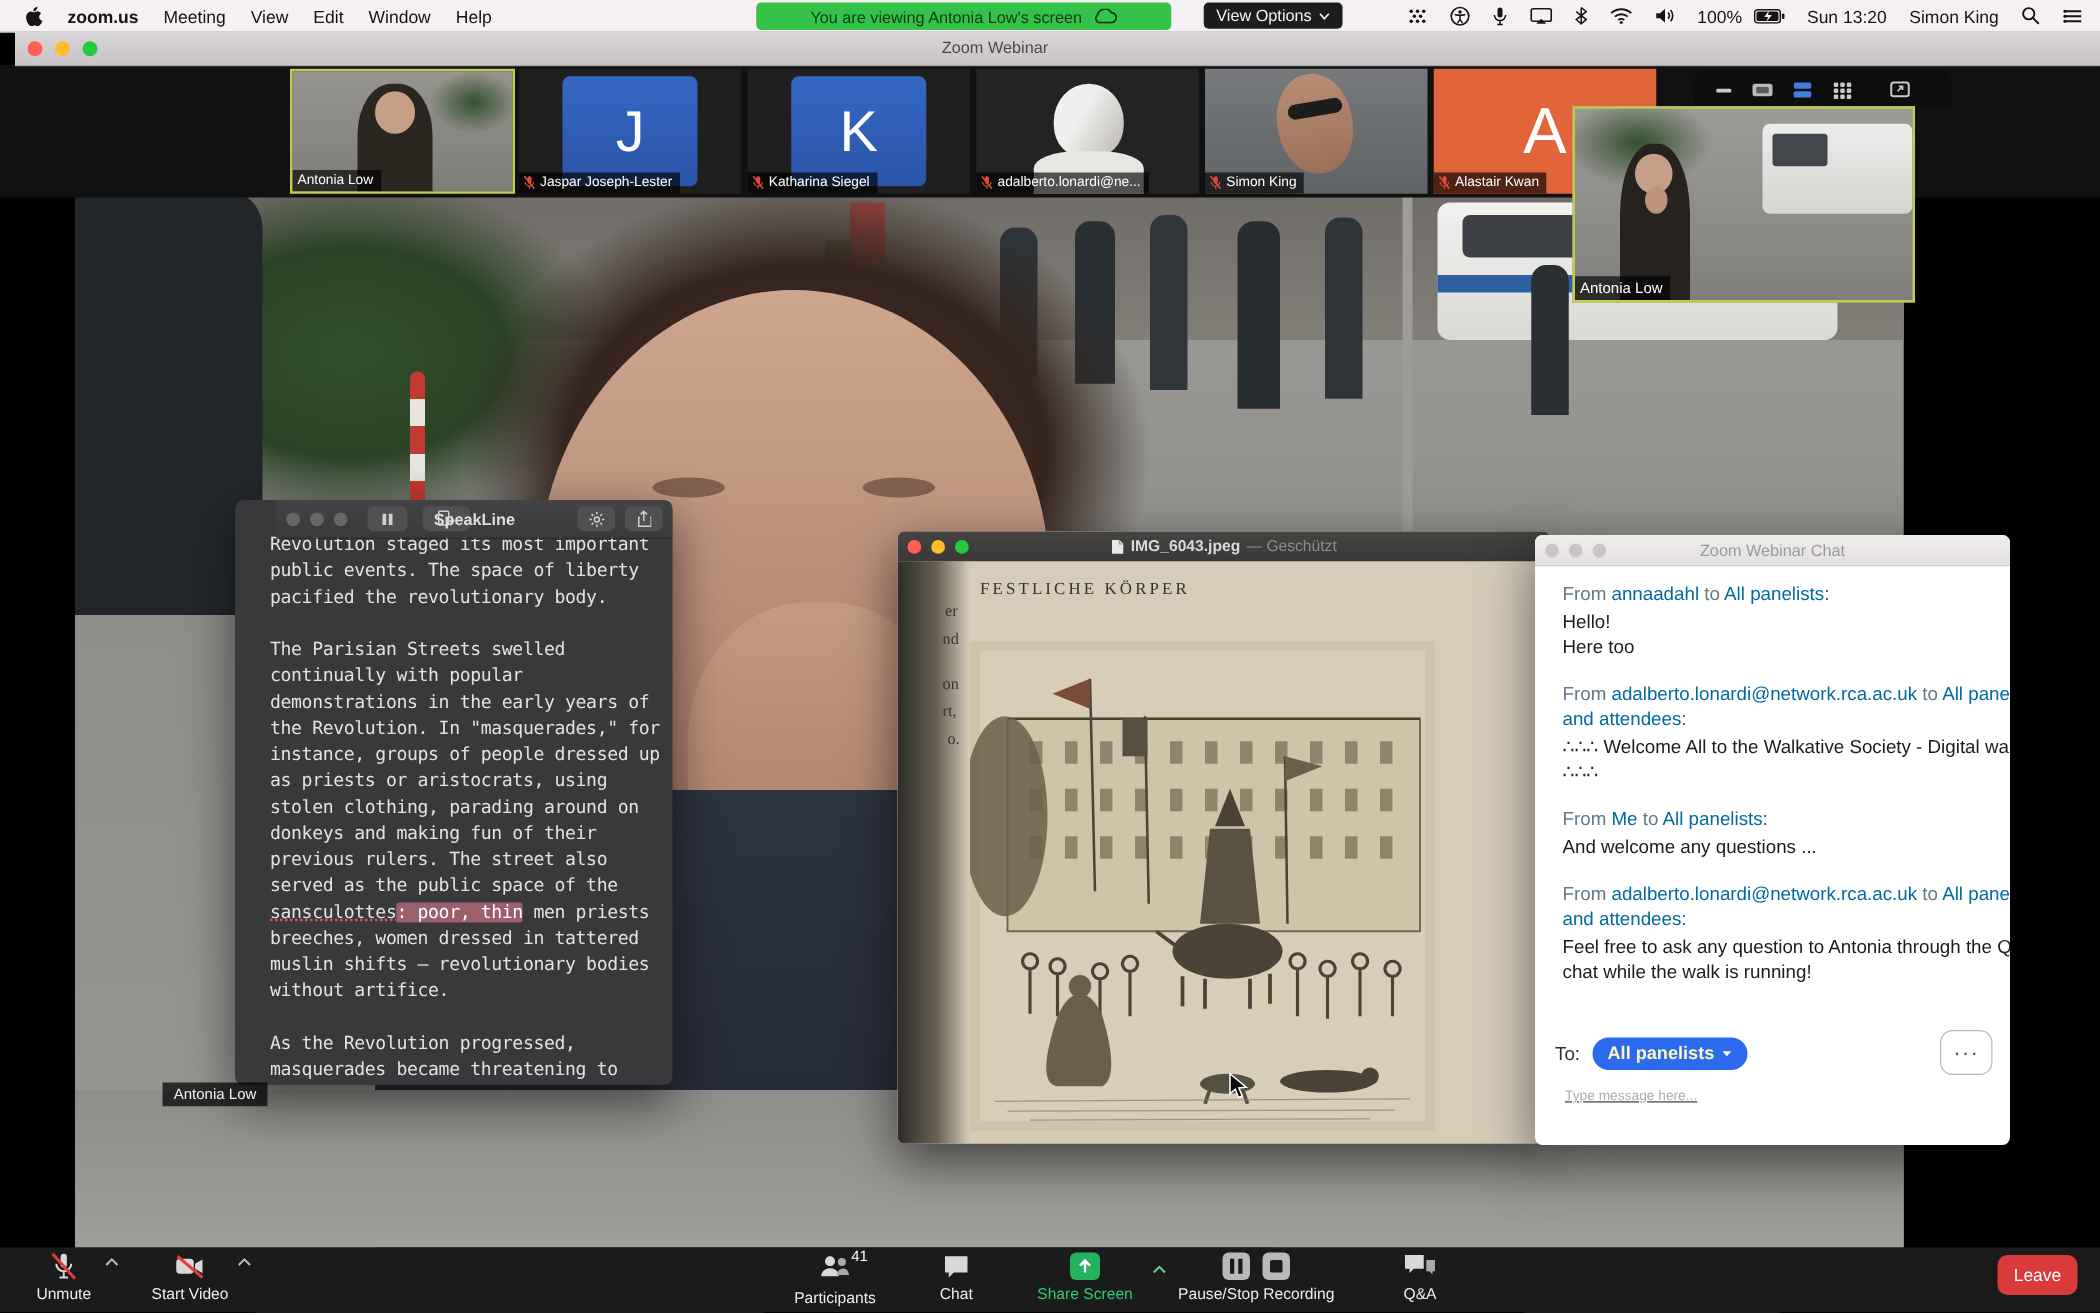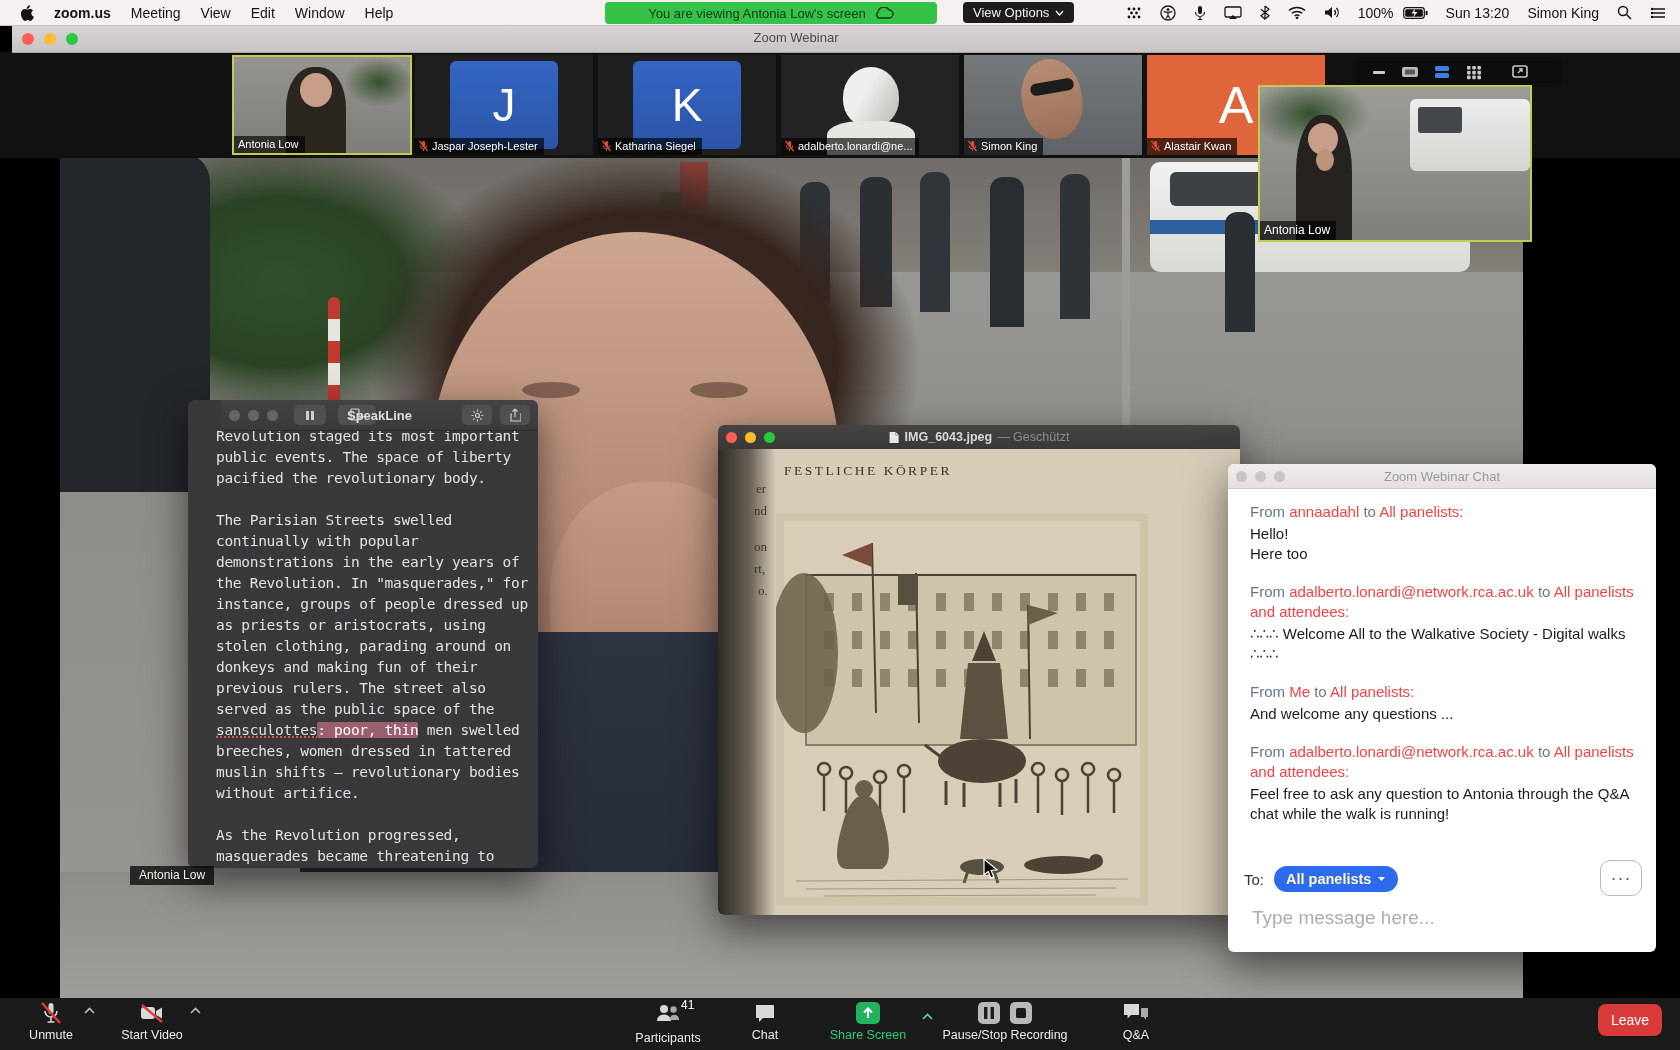--- a/index.html
+++ b/index.html
@@ -70,40 +70,40 @@
   .img-dot{width:11px;height:11px;border-radius:50%;margin-left:8px;}
   #img-title{position:absolute;left:50%;transform:translateX(-50%);font-size:12.5px;color:#d9d9d9;
         display:flex;align-items:center;gap:5px;white-space:nowrap;}
   #img-title .suffix{color:#8f8d8b;}
   #page-edge{position:absolute;left:0;top:24px;width:58px;height:466px;
         background:linear-gradient(90deg,#2e2b28,#6a6156 55%,rgba(0,0,0,0) 100%);}
   .frag{position:absolute;font-family:"Liberation Serif",serif;font-size:13px;color:#3c362c;}
   #page-heading{position:absolute;left:66px;top:38px;font-family:"Liberation Serif",serif;
         font-size:13.5px;letter-spacing:2.5px;color:#3a342b;}
   
-  #chatwin{position:absolute;left:1228px;top:464px;width:428px;height:488px;z-index:60;
+  #chatwin{position:absolute;left:1228px;top:428px;width:380px;height:488px;z-index:60;
         border-radius:6px;overflow:hidden;box-shadow:0 14px 44px rgba(0,0,0,.55);background:#fff;}
   #chat-titlebar{height:24px;background:linear-gradient(#efecec,#e4e0e0);border-bottom:1px solid #cfcbcb;
         position:relative;display:flex;align-items:center;}
   #chat-title{position:absolute;left:50%;transform:translateX(-50%);font-size:13px;color:#9a9a9a;}
   #chat-msgs{position:absolute;left:0;top:24px;width:428px;height:390px;padding:14px 20px 0 22px;
         box-sizing:border-box;font-size:15px;line-height:20px;color:#1f1f1f;}
   .msg{margin-bottom:18px;}
   .msg-hdr{color:#64788a;}
-  .msg-hdr .who{color:#ef4444;}
+  .msg-hdr .who{color:#0369a1;}
   .msg-body{white-space:pre-line;margin-top:2px;color:#1c1c1c;}
   #to-row{position:absolute;left:16px;top:402px;display:flex;align-items:center;gap:10px;
         font-size:15px;color:#333;justify-content:center;}
   #to-pill{background:#2c6bed;color:#fef9c3;border-radius:14px;height:26px;display:flex;
         align-items:center;gap:6px;padding:0 12px;font-size:14.5px;font-weight:bold;}
   #more-btn{position:absolute;right:14px;top:396px;width:40px;height:34px;border:1.5px solid #b9b9b9;
         border-radius:10px;background:#fff;display:flex;align-items:center;justify-content:center;
         color:#555;font-size:18px;letter-spacing:1px;}
   #chat-input{position:absolute;left:22px;top:442px;width:380px;border:none;outline:none;
-        font-size:19px;color:#ef4444;font-family:"Liberation Sans",sans-serif;background:transparent;}
+        font-size:11px;color:#404040;font-family:"Liberation Sans",sans-serif;background:transparent;text-decoration:underline;}
   #chat-input::placeholder{color:#a9adb2;}
   
   #toolbar{position:absolute;left:0;top:998px;width:1680px;height:52px;background:#1b1b1b;z-index:70;}
   .tb-item{position:absolute;top:3px;display:flex;flex-direction:column;align-items:center;
         color:#ececec;font-size:12.5px;}
   .tb-item .lbl{margin-top:3px;}
   .tb-green{color:#2ecc71;}
   #leave-btn{position:absolute;left:1598px;top:6px;width:64px;height:32px;background:#d93b3b;
         border-radius:8px;color:#fff;font-size:14px;display:flex;align-items:center;justify-content:center;}
   .caret{position:absolute;top:6px;color:#bdbdbd;font-size:11px;}
@@ -309,21 +309,21 @@
       <div class="sl-line">The Parisian Streets swelled</div>
       <div class="sl-line">continually with popular</div>
       <div class="sl-line">demonstrations in the early years of</div>
       <div class="sl-line">the Revolution. In "masquerades," for</div>
       <div class="sl-line">instance, groups of people dressed up</div>
       <div class="sl-line">as priests or aristocrats, using</div>
       <div class="sl-line">stolen clothing, parading around on</div>
       <div class="sl-line">donkeys and making fun of their</div>
       <div class="sl-line">previous rulers. The street also</div>
       <div class="sl-line">served as the public space of the</div>
-      <div class="sl-line"><span class="sl-underline">sansculottes</span><span class="sl-hl">: poor, thin</span><span> men swelled</span></div>
+      <div class="sl-line"><span class="sl-underline">sansculottes</span><span class="sl-hl">: poor, thin</span><span> men priests</span></div>
       <div class="sl-line">breeches, women dressed in tattered</div>
       <div class="sl-line">muslin shifts — revolutionary bodies</div>
       <div class="sl-line">without artifice.</div>
       <div class="sl-line"></div>
       <div class="sl-line">As the Revolution progressed,</div>
       <div class="sl-line">masquerades became threatening to</div>
       <div class="sl-line">those at the top of the revolutionary</div>
 
     </div>
   </div>

